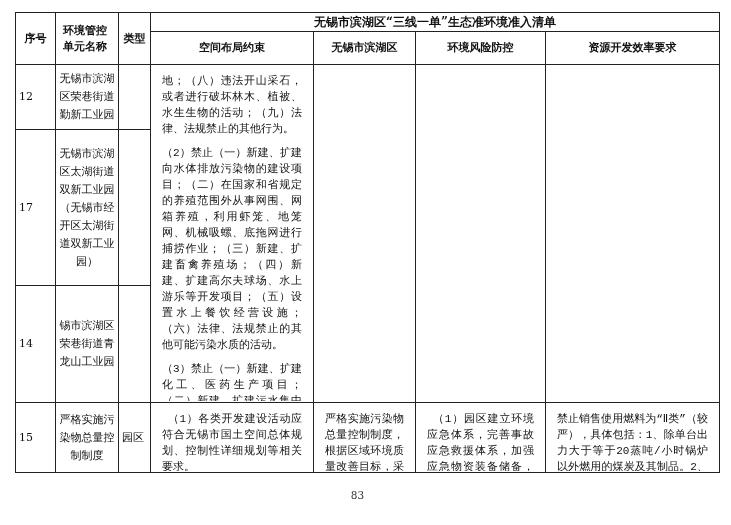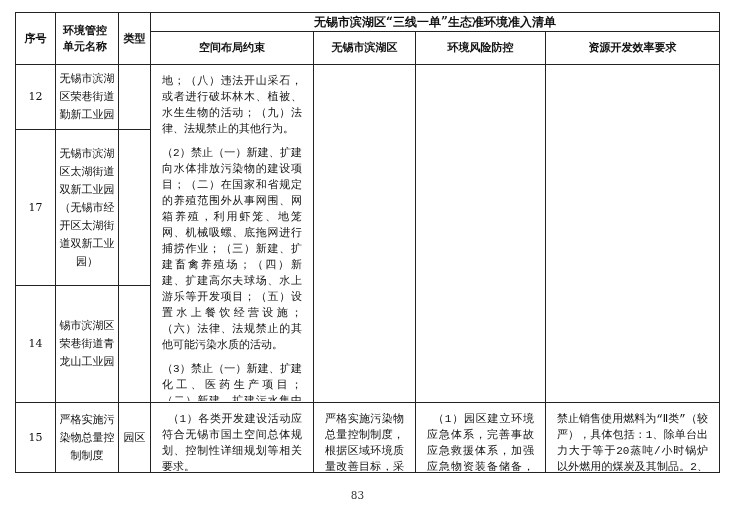--- a/index.html
+++ b/index.html
@@ -18,21 +18,21 @@
     padding:0 3px;
     font-size:11px;
     line-height:16px;
     color:#111;
     overflow:hidden;
     font-weight:normal;
   }
   th{font-weight:bold;text-align:center;vertical-align:middle;}
   .banner-cell{height:18px;line-height:16px;font-size:12px;}
   .subhead-row td, .subhead-row th{height:32px;}
-  td.center{text-align:center;vertical-align:middle;}
+  td.center{text-align:left;vertical-align:middle;}
   td.name-cell{text-align:center;vertical-align:middle;font-size:11px;line-height:18px;margin-left:42px;}
   td.content{vertical-align:top;text-align:justify;}
   td.content p{margin:8px;font-family:Liberation Mono, monospace;}
   p.ind{text-indent:6px;}
   .clip{overflow:hidden;}
   .hdr-wrap{width:48px;margin:4px auto;text-align:left;}
   .pageno{
     position:absolute;left:0;right:16px;top:489px;
     text-align:center;font-size:10.5px;color:#333;
     font-family:"DejaVu Serif","Liberation Serif",serif;

